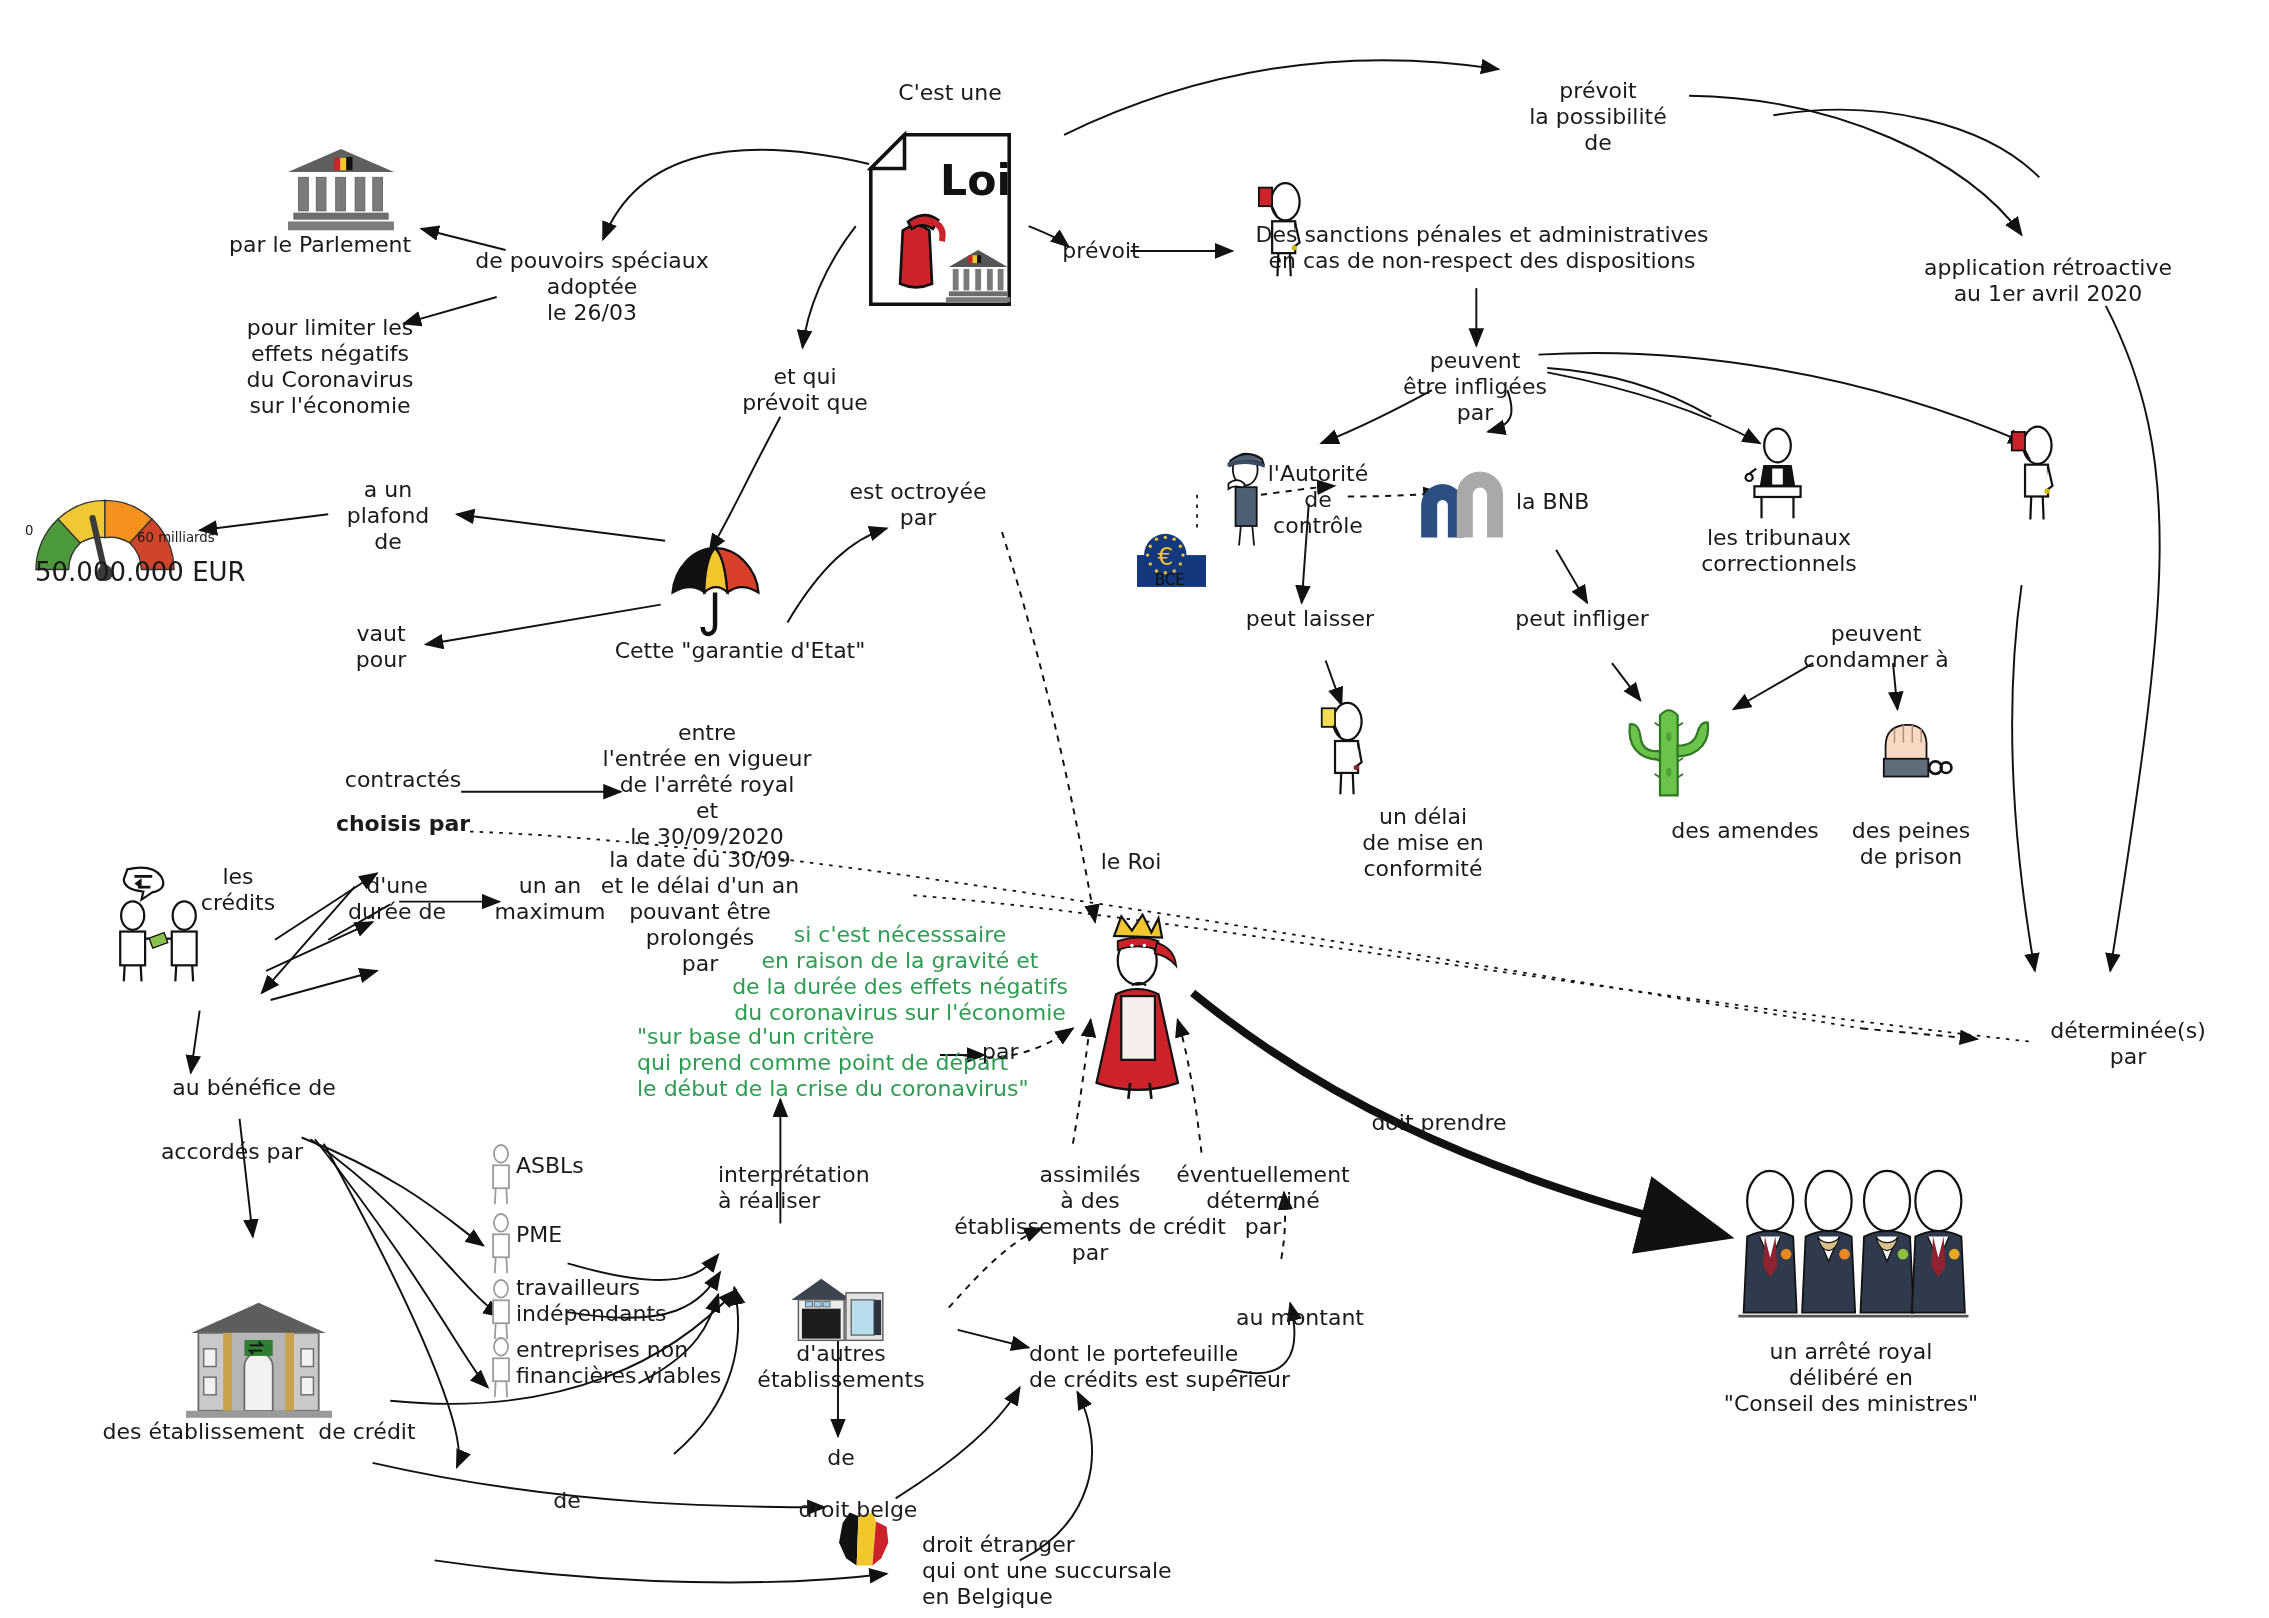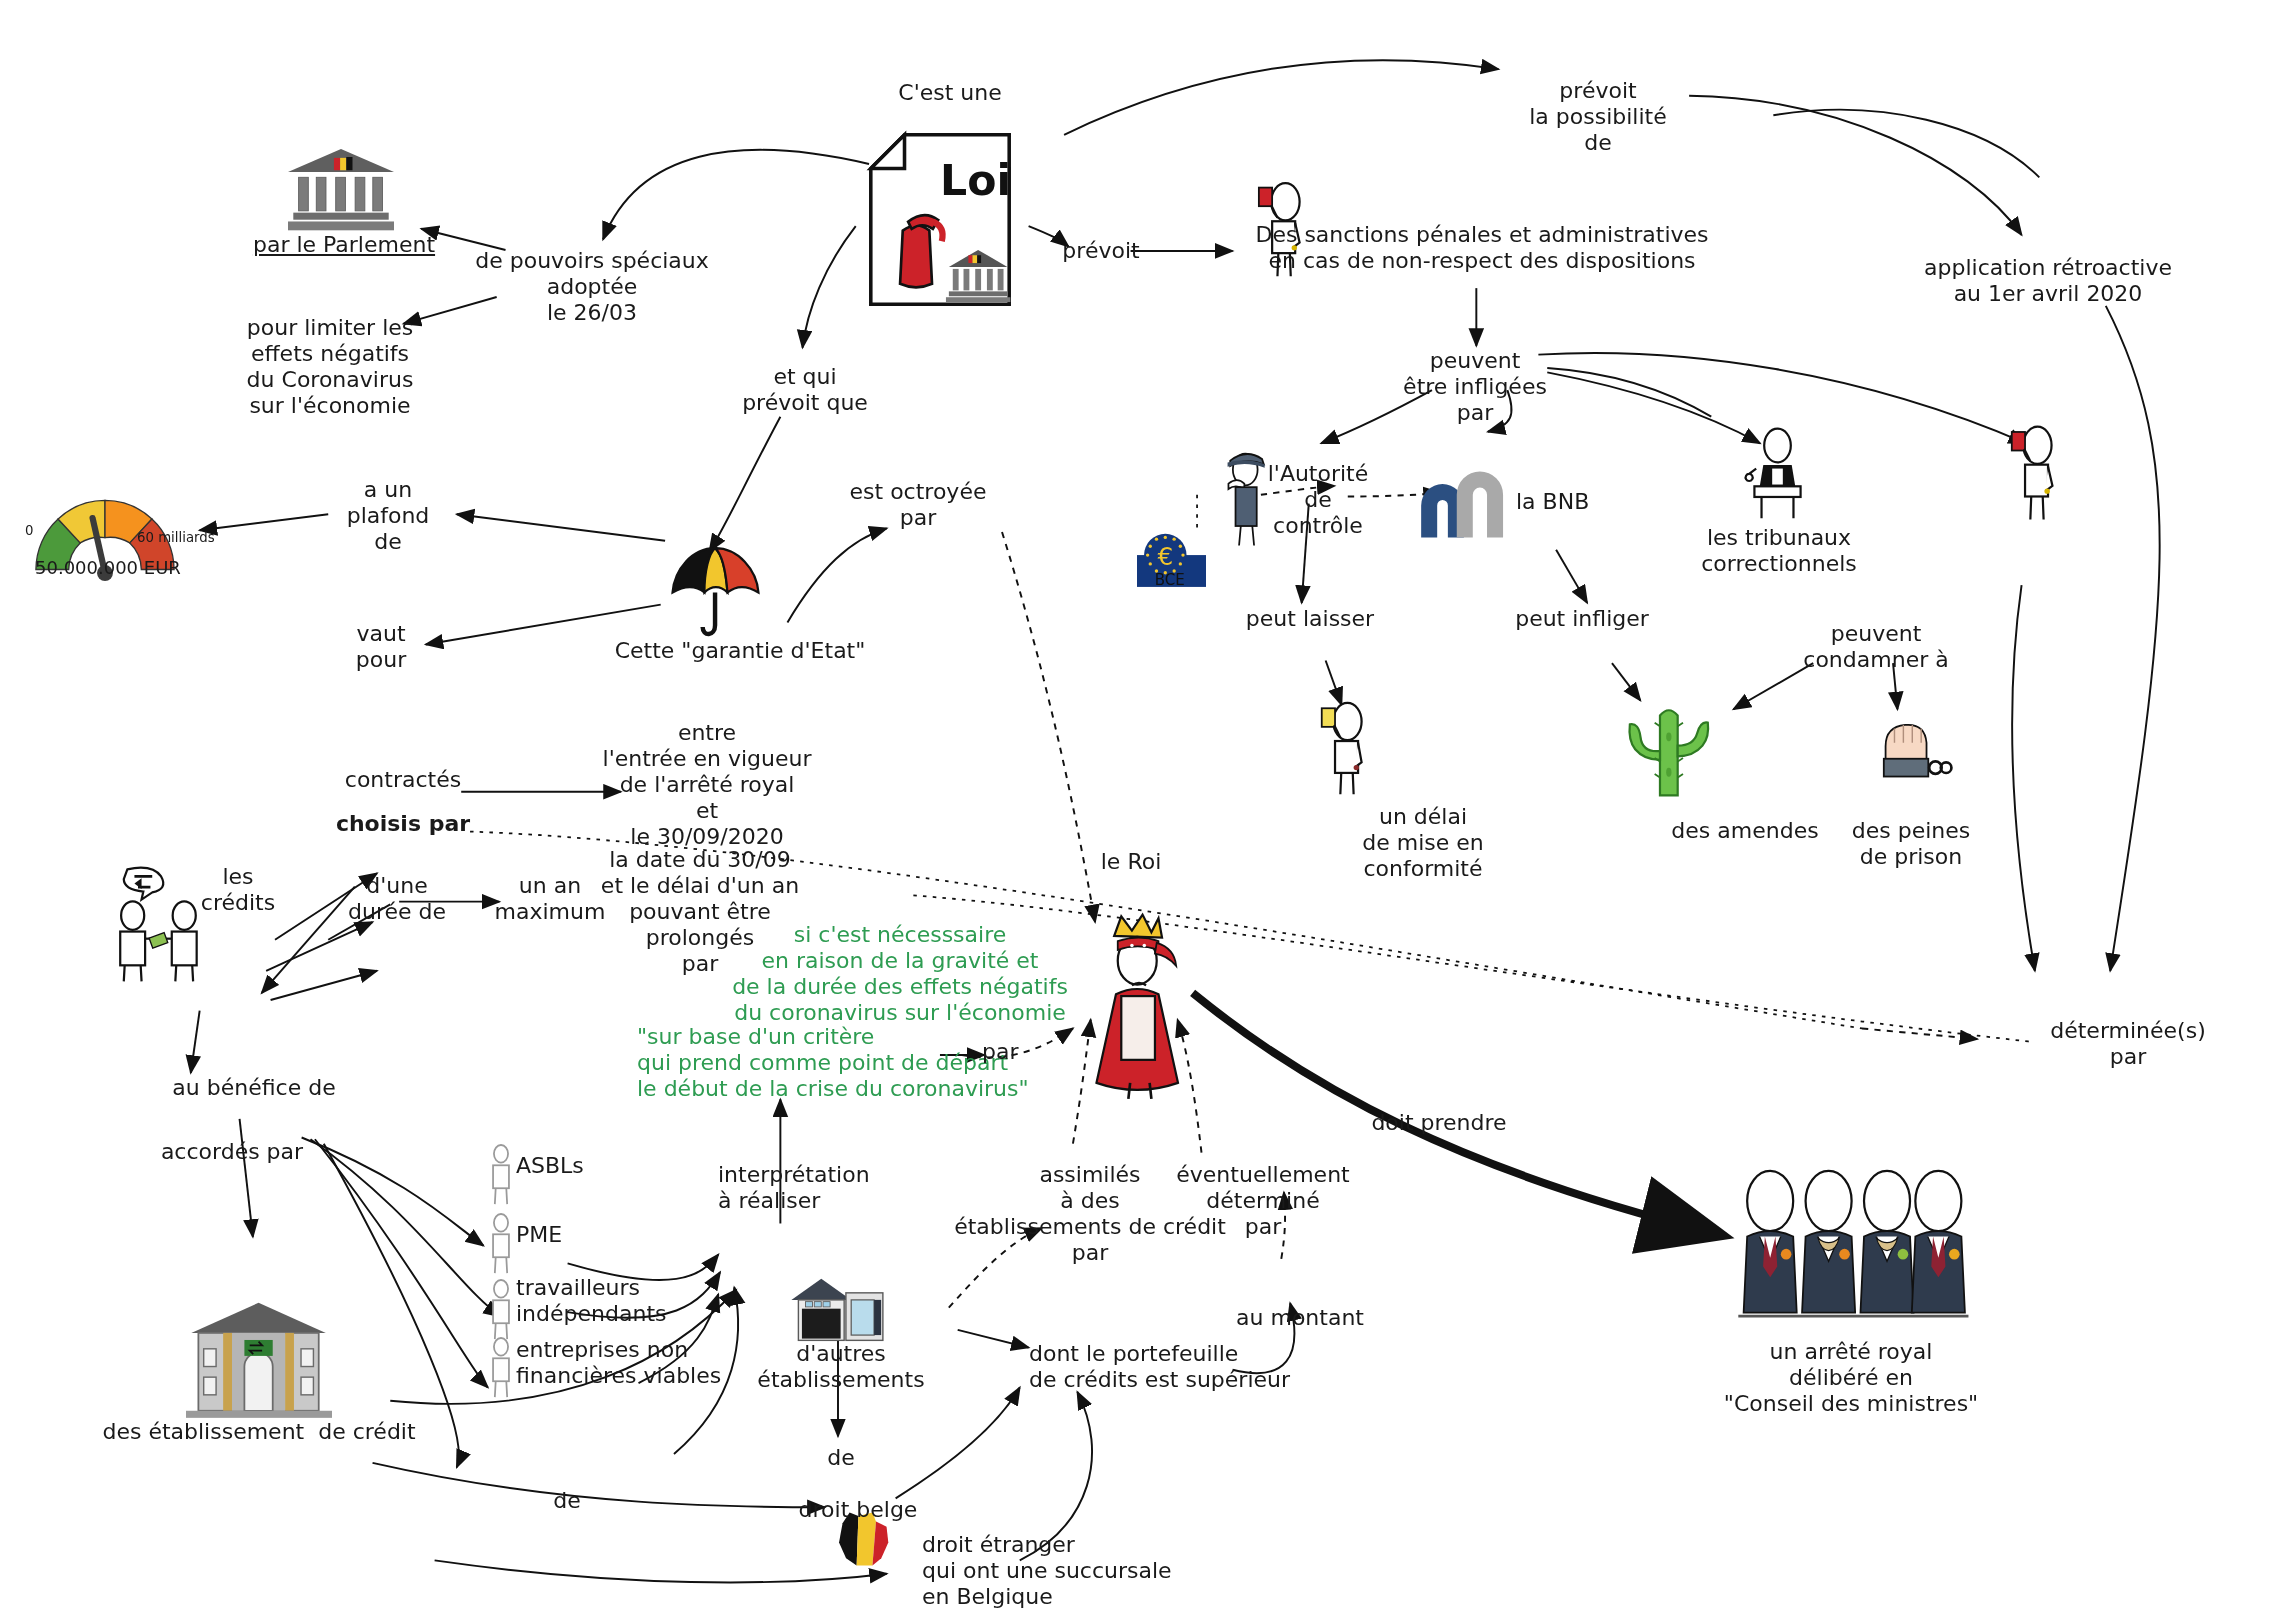--- a/index.html
+++ b/index.html
@@ -2,21 +2,21 @@
 <html style="font-size:14px"><head>
 <meta charset="utf-8">
 <style>
   html,body{margin:0;padding:0;background:#fff;}
   body{font-family:"DejaVu Sans","Liberation Sans",sans-serif;}
   #canvas{position:relative;width:2270px;height:1618px;background:#ffffff;overflow:hidden;}
   .lbl{position:absolute;color:#1a1a1a;font-size:22px;line-height:1.18;white-space:pre;}
   .c{text-align:center;transform:translateX(-50%);}
   .l{text-align:left;}
   .green{color:#2e9c52;}
-  .big{font-size:18px;}
+  .big{font-size:26px;}
   .tiny{font-size:13.3px;}
   svg.arrows{position:absolute;left:0;top:0;width:2270px;height:1618px;pointer-events:none;}
   .ic{position:absolute;border-radius:24px;}
   .ic svg{display:block;overflow:visible;}
 </style>
 </head>
 <body>
 
 <div id="canvas">
 
@@ -472,21 +472,21 @@
         <ellipse cx="17" cy="11" rx="8" ry="10" fill="#fff" stroke="#9a9a9a" stroke-width="2"></ellipse>
         <rect x="8" y="24" width="18" height="26" fill="#fff" stroke="#9a9a9a" stroke-width="2"></rect>
         <path d="M11,50 L10,68 M23,50 L24,68" stroke="#9a9a9a" stroke-width="2"></path>
       </svg>
   </div>
 
   <div class="lbl c" style="left:950px;top:80px;">C'est une</div>
   <div class="lbl c" style="left:592px;top:248px;">de pouvoirs spéciaux
 adoptée
 le 26/03</div>
-  <div class="lbl c" style="left:344px;top:232px;text-decoration:underline;">par le Parlement</div>
+  <div class="lbl c" style="left:320px;top:232px;">par le Parlement</div>
   <div class="lbl c" style="left:330px;top:315px;">pour limiter les
 effets négatifs
 du Coronavirus
 sur l'économie</div>
   <div class="lbl c" style="left:805px;top:364px;">et qui
 prévoit que</div>
   <div class="lbl c" style="left:1101px;top:238px;">prévoit</div>
   <div class="lbl c" style="left:1598px;top:78px;">prévoit
 la possibilité
 de</div>

